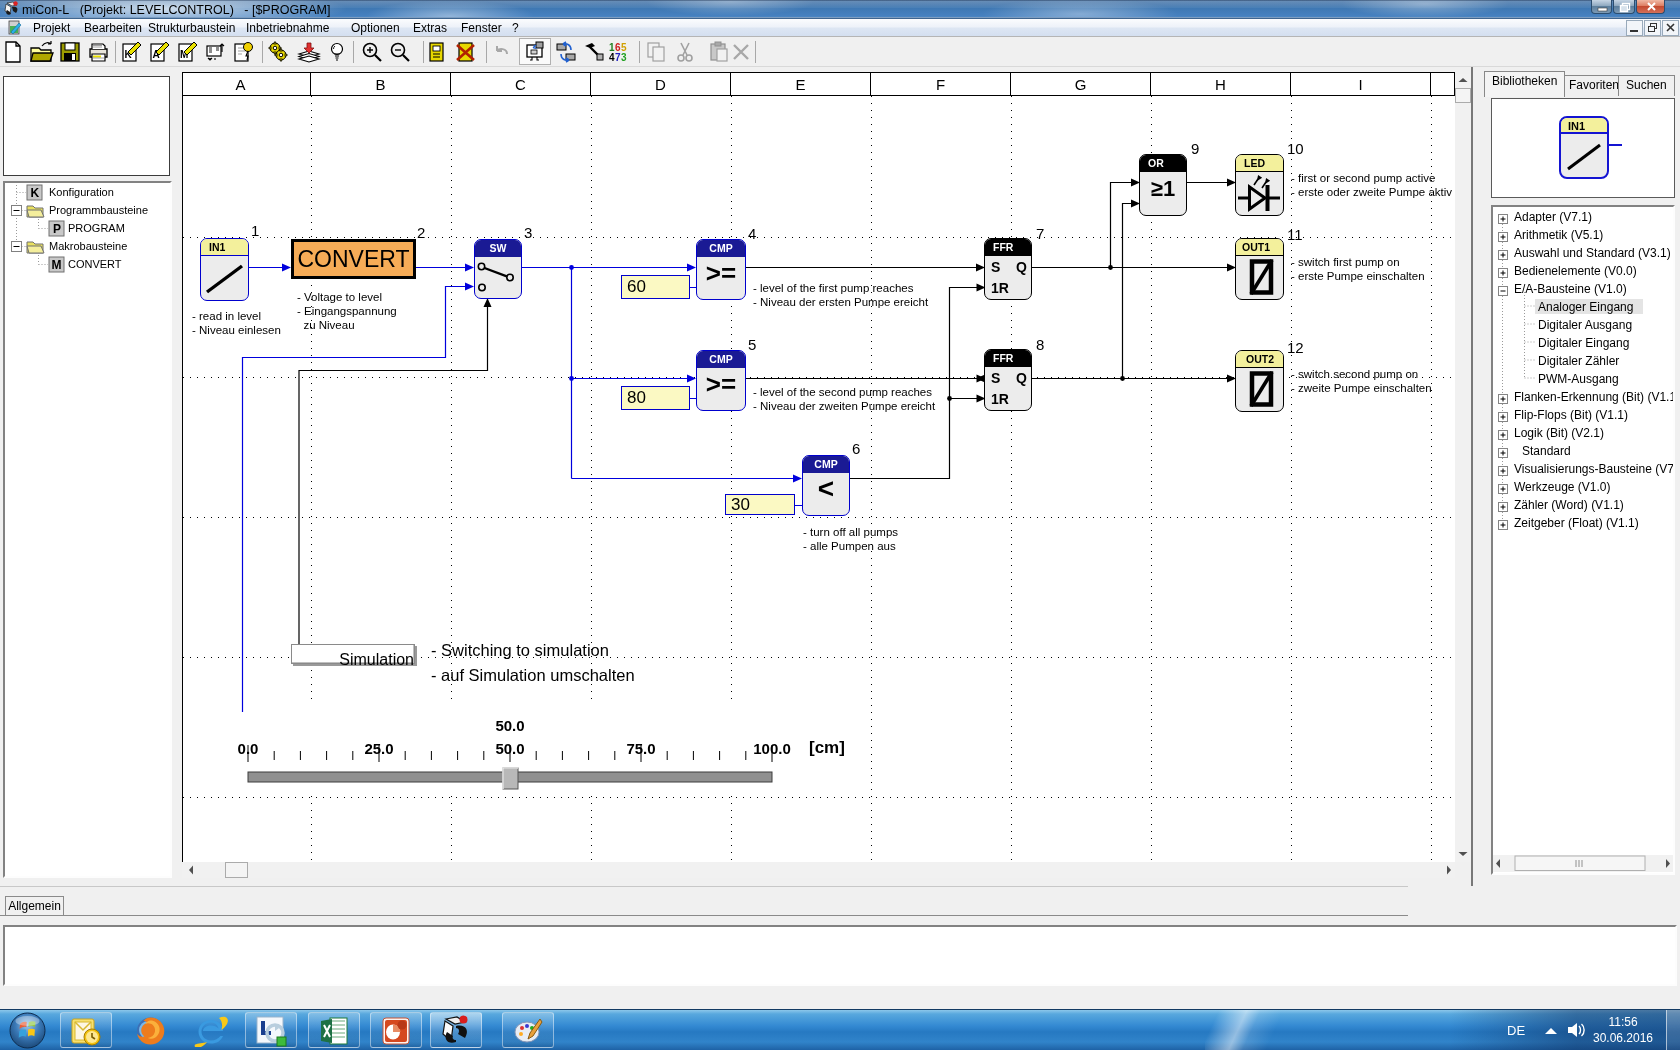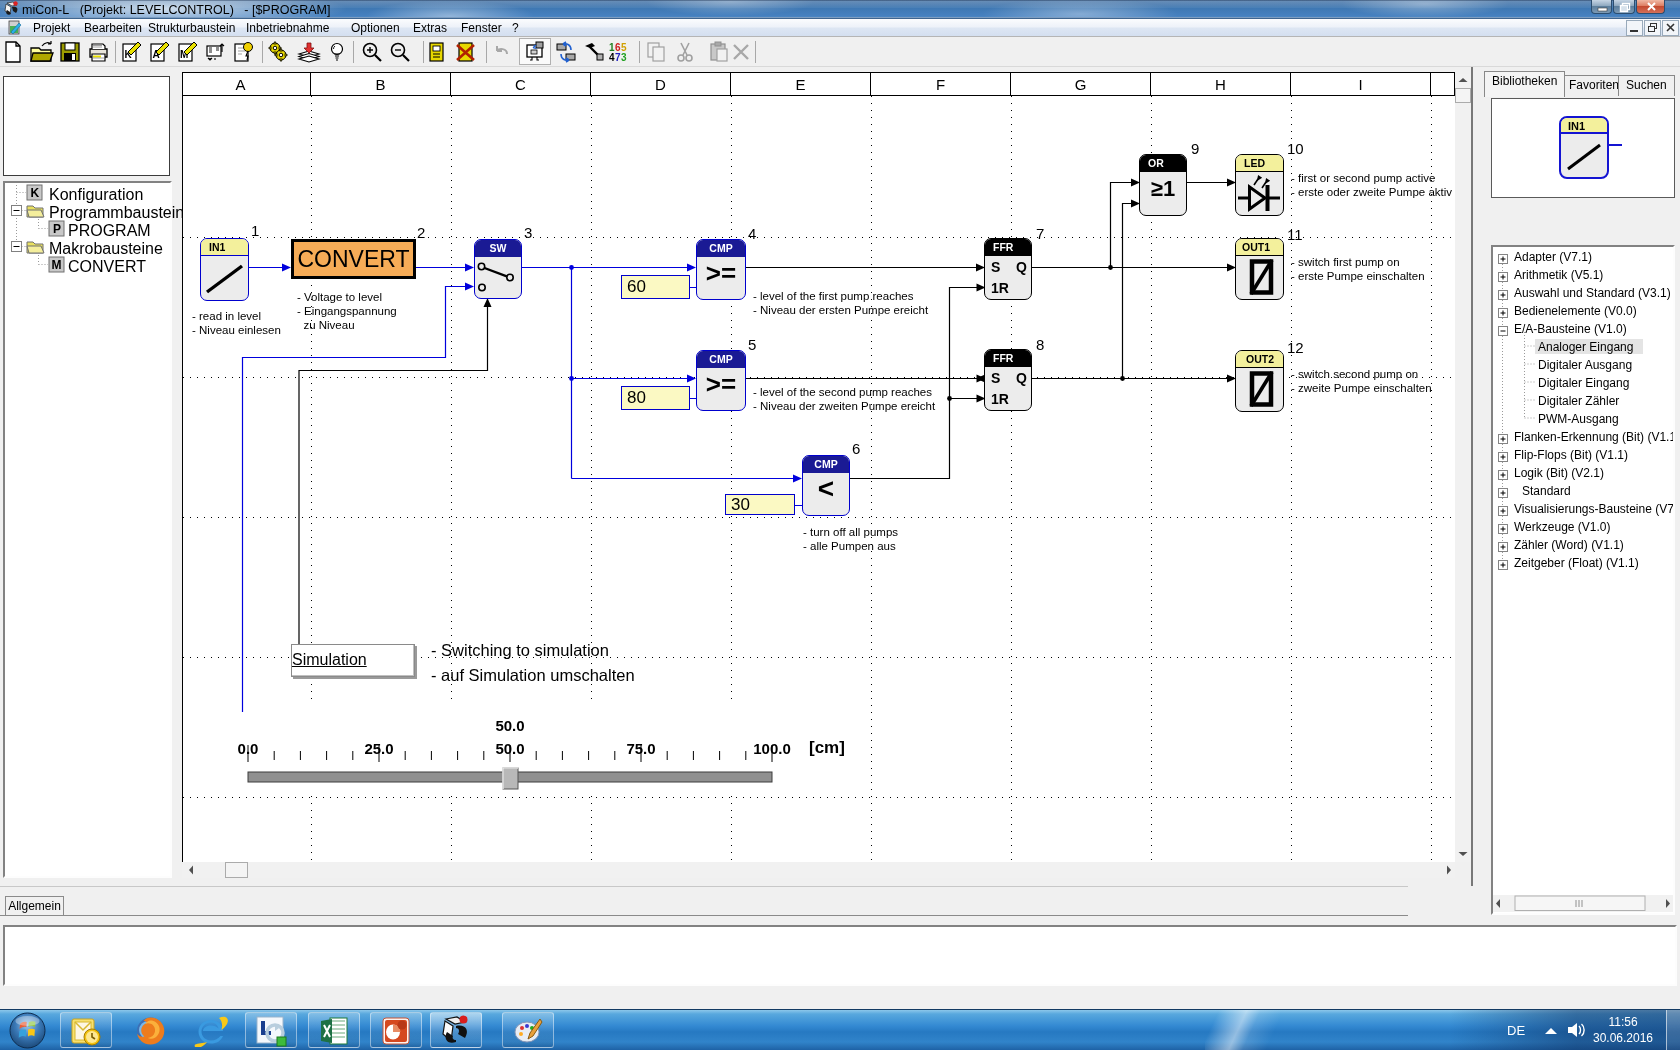--- a/index.html
+++ b/index.html
@@ -32,21 +32,21 @@
   
   #toolbar { left:0; top:37px; width:1680px; height:30px; background:#f0f0f0; border-bottom:1px solid #d9d9d9; }
   .tsep { position:absolute; top:4px; width:1px; height:22px; background:#a8a8a8; }
   .ticon { position:absolute; top:3px; }
 
   
   #leftpanel { left:0; top:67px; width:182px; height:819px; background:#f0f0f0; }
   #previewL { position:absolute; left:3px; top:9px; width:167px; height:100px; background:#fff; border:1px solid #3c3c3c; }
   #treeL { position:absolute; left:3px; top:114px; width:169px; height:697px; background:#fff;
     border:2px solid; border-color:#828282 #fdfdfd #fdfdfd #828282; }
-  .titem { position:absolute; font-size:16px; white-space:nowrap; }
+  .titem { position:absolute; font-size:11px; white-space:nowrap; }
 
   
   #header-row { left:182px; top:72px; width:1273px; height:24px; background:#fff; border:1px solid #000; }
   .hcell { position:absolute; top:0; height:24px; border-right:1px solid #000; text-align:center; font-size:15px; line-height:24px; color:#000; }
   #canvas { left:182px; top:96px; width:1273px; height:766px; background:#fff; border-left:1px solid #000; }
   #wires { position:absolute; left:0; top:0; }
 
   .blk { position:absolute; border:1px solid #0000cd; border-radius:7px; background:#ececec; overflow:hidden; }
   .blk .hd { height:17px; font-size:10.5px; font-weight:bold; line-height:17px; padding-left:8px; }
   .hd.yel { background:#f3f09c; color:#000; border-bottom:1px solid #0000cd; }
@@ -58,21 +58,21 @@
   .inbox { position:absolute; background:#fbf9c3; border:1px solid #0000cd; font-size:17px; color:#000; padding-left:5px; }
 
   
   .sb { position:absolute; background:#f1f1f1; }
 
   
   #rightpanel { left:1471px; top:67px; width:209px; height:819px; background:#f0f0f0; border-left:2px solid #787878; }
   .tab { position:absolute; font-size:12px; border:1px solid #888; border-bottom:none; background:#f0f0f0; padding:2px 7px 0 7px; height:22px; }
   #prevR { position:absolute; left:18px; top:31px; width:184px; height:100px; background:#fff; border:1px solid #5a5a5a; }
   #treeR { position:absolute; left:18px; top:138px; width:184px; height:670px; background:#fff;
-    border:2px solid; border-color:#828282 #fdfdfd #fdfdfd #828282; overflow:hidden;margin-top:40px; }
+    border:2px solid; border-color:#828282 #fdfdfd #fdfdfd #828282; overflow:hidden; }
   .ritem { position:absolute; font-size:12px; white-space:nowrap; color:#000; }
 
   
   #allg-row { left:0; top:886px; width:1408px; height:39px; background:#f0f0f0; }
   #allgtab { position:absolute; left:5px; top:10px; width:59px; height:19px; background:#f0f0f0;
     border:1px solid #8a8a8a; border-bottom:none; font-size:12px; text-align:center; line-height:19px; }
   #bottombox { left:3px; top:925px; width:1674px; height:61px; background:#fff; border:2px solid; border-color:#828282 #fdfdfd #fdfdfd #828282; }
   #statusbar { left:0; top:988px; width:1680px; height:22px; background:#f0f0f0; border-top:1px solid #d5d5d5;
     font-size:11.5px; color:#000; }
 
@@ -465,21 +465,21 @@
           <circle cx="35" cy="20.5" r="3.2" fill="none" stroke="#000" stroke-width="1.6"></circle>
           <line x1="9.5" y1="11" x2="31.8" y2="19.3" stroke="#000" stroke-width="2.4"></line>
         </svg>
       </div>
 
       <div class="blk" style="left:513px;top:143px;width:50px;height:61px;">
         <div class="hd navy">CMP</div>
         <div style="font-size:26px;font-weight:bold;text-align:center;margin-top:1px;letter-spacing:0px;">&gt;=</div>
       </div>
       <div class="inbox" style="left:438px;top:179px;width:69px;height:24px;line-height:22px;">60</div>
-      <div class="lbl" style="left:570px;top:193px;">- level of the first pump reaches<br>- Niveau der ersten Pumpe ereicht</div>
+      <div class="lbl" style="left:570px;top:185px;">- level of the first pump reaches<br>- Niveau der ersten Pumpe ereicht</div>
 
       <div class="blk" style="left:513px;top:254px;width:50px;height:61px;">
         <div class="hd navy">CMP</div>
         <div style="font-size:26px;font-weight:bold;text-align:center;margin-top:1px;letter-spacing:0px;">&gt;=</div>
       </div>
       <div class="inbox" style="left:438px;top:290px;width:69px;height:24px;line-height:22px;">80</div>
       <div class="lbl" style="left:570px;top:289px;">- level of the second pump reaches<br>- Niveau der zweiten Pumpe ereicht</div>
 
       <div class="blk" style="left:619px;top:359px;width:48px;height:61px;">
         <div class="hd navy">CMP</div>
@@ -533,23 +533,23 @@
 
       <div class="blk dark" style="left:1052px;top:254px;width:49px;height:62px;">
         <div class="hd yel" style="padding-left:10px;border-bottom:1px solid #000;">OUT2</div>
         <svg width="47" height="43">
             <rect x="16" y="5.5" width="19" height="31" fill="none" stroke="#000" stroke-width="4.5"></rect>
             <line x1="15" y1="38" x2="36" y2="4" stroke="#000" stroke-width="3.6"></line>
           </svg>
       </div>
       <div class="lbl" style="left:1108px;top:271px;">- switch second pump on<br>- zweite Pumpe einschalten</div>
 
-      <div class="abs" style="left:108px;top:548px;width:124px;height:33px;background:#fff;
+      <div class="abs" style="left:108px;top:548px;width:124px;height:20px;background:#fff;
            border:1px solid #8a8a8a; box-shadow:2px 2px 0 #9a9a9a, inset -1px -1px 0 #c0c0c0;
-           font-size:16px;text-align:left;line-height:30px;text-decoration:underline;">Simulation</div>
+           font-size:16px;text-align:right;line-height:30px;">Simulation</div>
       <div class="abs" style="left:248px;top:542px;font-size:16.5px;line-height:25px;white-space:pre;">- Switching to simulation
 - auf Simulation umschalten</div>
 
       <div class="abs" style="left:40px;top:615px;width:660px;height:85px;">
         <div style="position:absolute;left:267px;top:6px;width:40px;font-size:15px;font-weight:bold;text-align:center;">50.0</div>
         <div style="position:absolute;left:5px;top:29px;width:40px;font-size:15px;font-weight:bold;text-align:center;">0.0</div>
         <div style="position:absolute;left:131px;top:29px;width:50px;font-size:15px;font-weight:bold;text-align:center;">25.0</div>
         <div style="position:absolute;left:262px;top:29px;width:50px;font-size:15px;font-weight:bold;text-align:center;">50.0</div>
         <div style="position:absolute;left:393px;top:29px;width:50px;font-size:15px;font-weight:bold;text-align:center;">75.0</div>
         <div style="position:absolute;left:519px;top:29px;width:60px;font-size:15px;font-weight:bold;text-align:center;">100.0</div>

